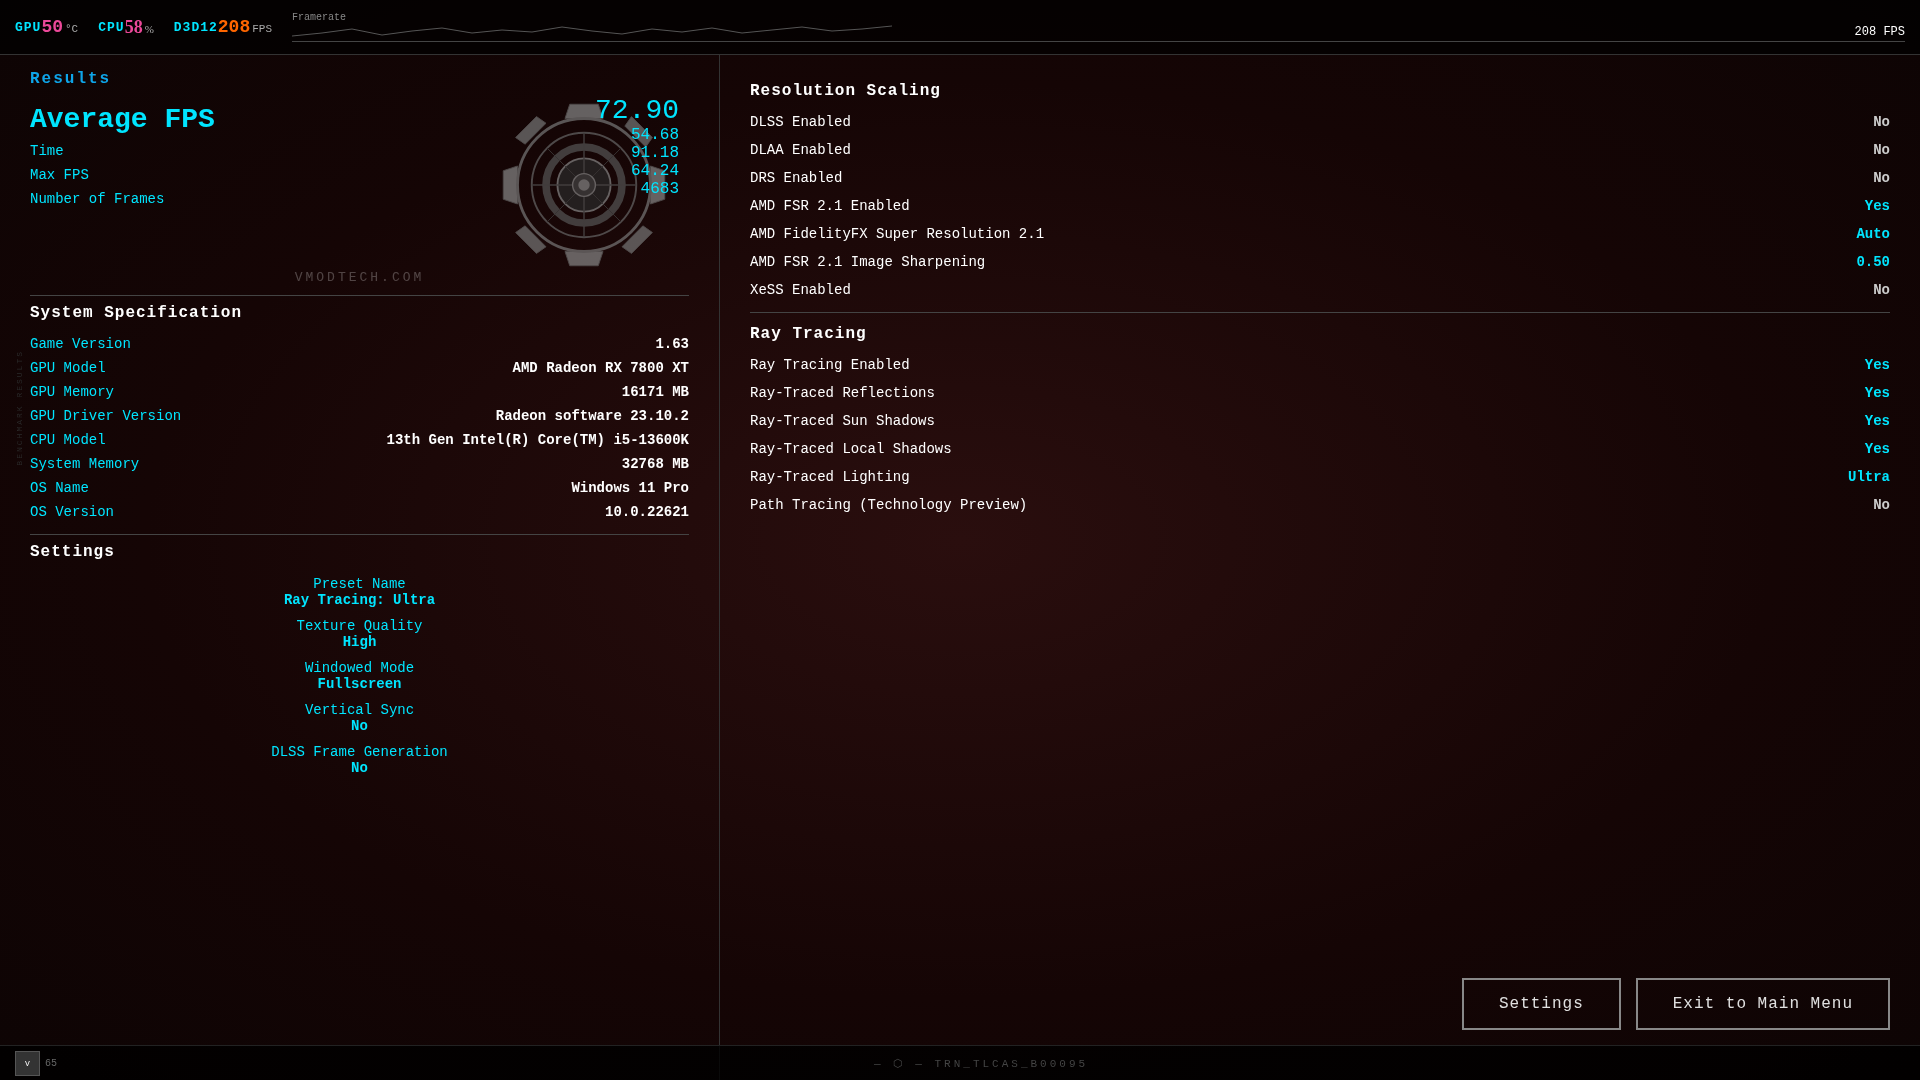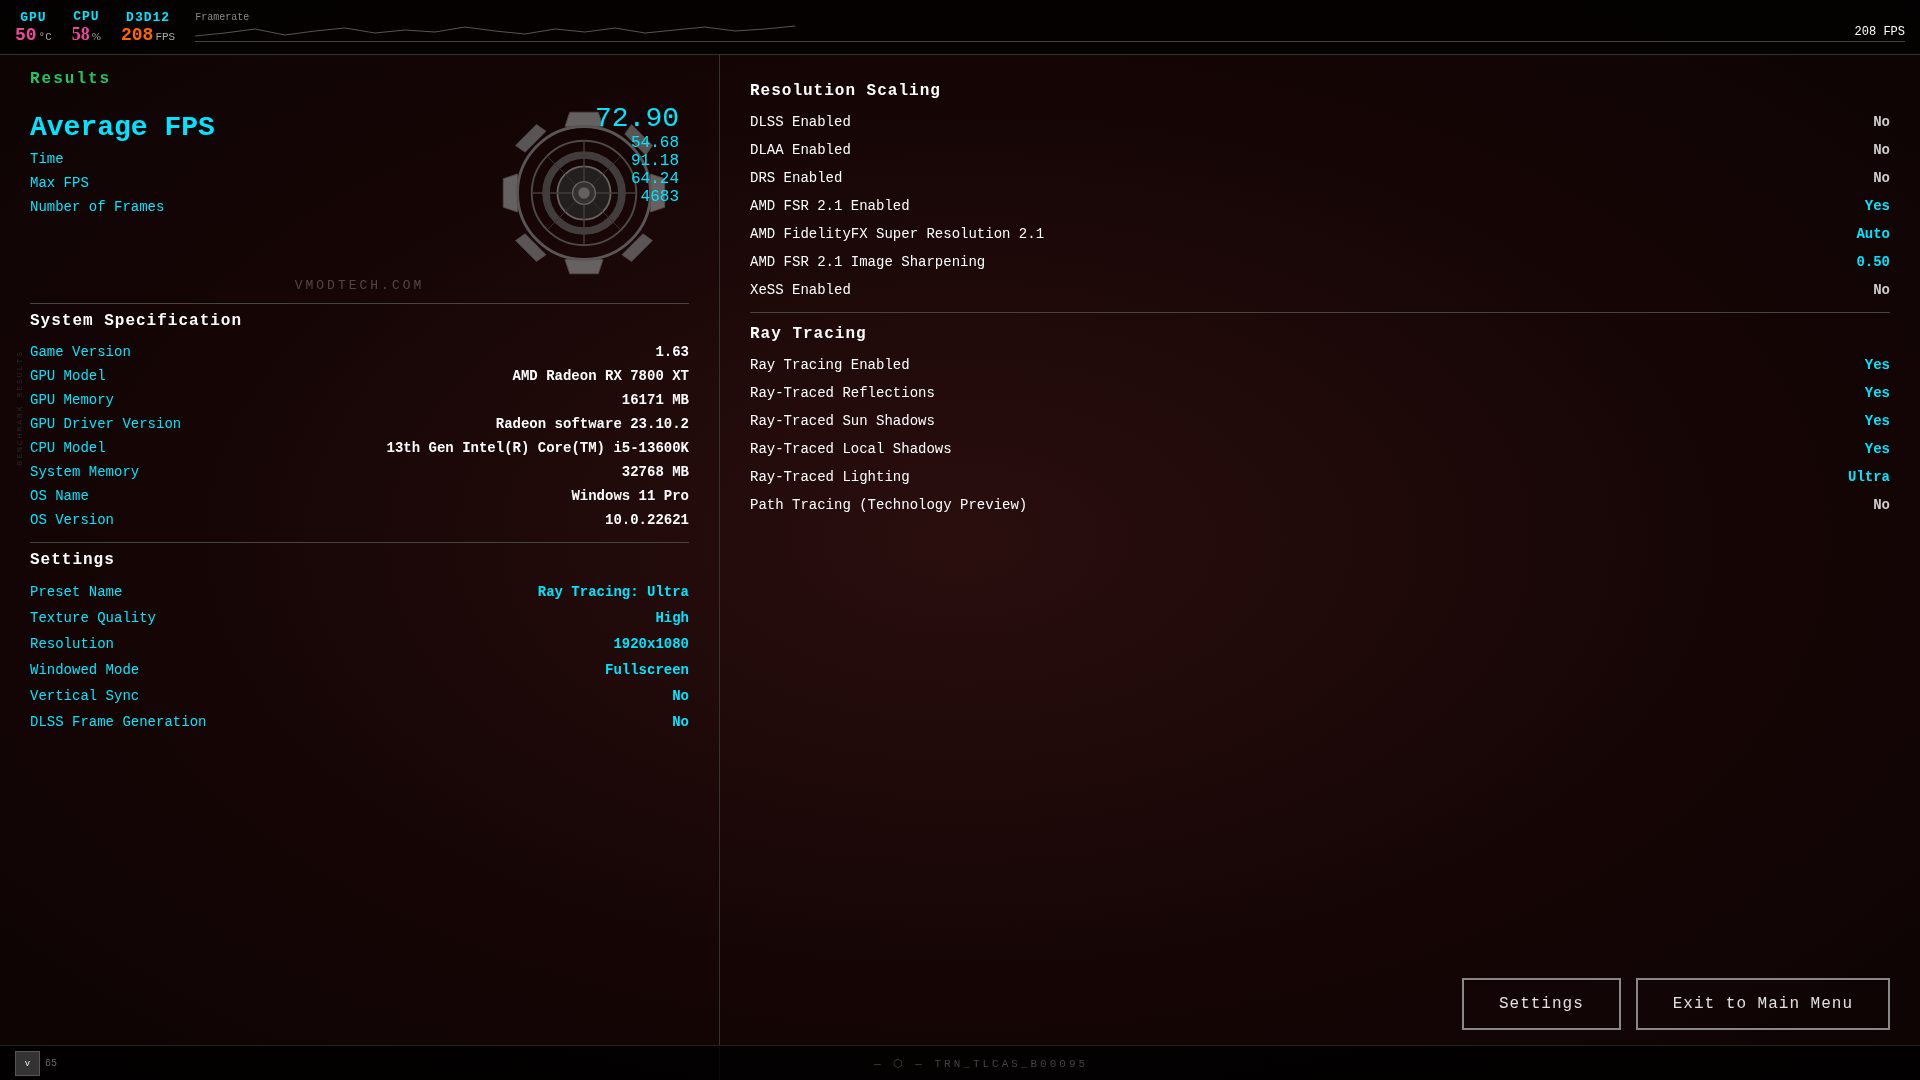--- a/index.html
+++ b/index.html
@@ -29,21 +29,21 @@
       background: rgba(0,0,0,0.7);
       display: flex;
       align-items: center;
       padding: 5px 15px;
       gap: 20px;
       border-bottom: 1px solid #333;
     }
 
     .hud-stat {
       display: flex;
-      flex-direction: column;
+      flex-direction: row;
       align-items: center;
     }
 
     .hud-label {
       color: #00e5ff;
       font-size: 13px;
       font-weight: bold;
       letter-spacing: 1px;
     }
 
@@ -124,24 +124,24 @@
     .section-title {
       color: #fff;
       font-size: 16px;
       font-weight: bold;
       margin-bottom: 10px;
       letter-spacing: 1px;
     }
 
     
     .results-title {
-      color: #22c55e;
+      color: #0ea5e9;
       font-size: 16px;
       font-weight: bold;
-      margin-bottom: 20px;
+      margin-bottom: 12px;
       letter-spacing: 2px;
     }
 
     .average-fps-label {
       color: #00e5ff;
       font-size: 28px;
       font-weight: bold;
     }
 
     .stat-row {
@@ -173,20 +173,21 @@
     .fps-stats-col {
       flex: 1;
     }
 
     
     .settings-row {
       display: flex;
       justify-content: space-between;
       align-items: center;
       padding: 5px 0;
+      flex-direction: column;
     }
 
     .settings-label {
       color: #00e5ff;
       font-size: 14px;
     }
 
     .settings-value {
       color: #00e5ff;
       font-size: 14px;
@@ -467,24 +468,20 @@
 
       <div class="settings-row">
         <span class="settings-label">Preset Name</span>
         <span class="settings-value">Ray Tracing: Ultra</span>
       </div>
       <div class="settings-row">
         <span class="settings-label">Texture Quality</span>
         <span class="settings-value">High</span>
       </div>
       <div class="settings-row">
-        <span class="settings-label">Resolution</span>
-        <span class="settings-value">1920x1080</span>
-      </div>
-      <div class="settings-row">
         <span class="settings-label">Windowed Mode</span>
         <span class="settings-value">Fullscreen</span>
       </div>
       <div class="settings-row">
         <span class="settings-label">Vertical Sync</span>
         <span class="settings-value">No</span>
       </div>
       <div class="settings-row">
         <span class="settings-label">DLSS Frame Generation</span>
         <span class="settings-value">No</span>

